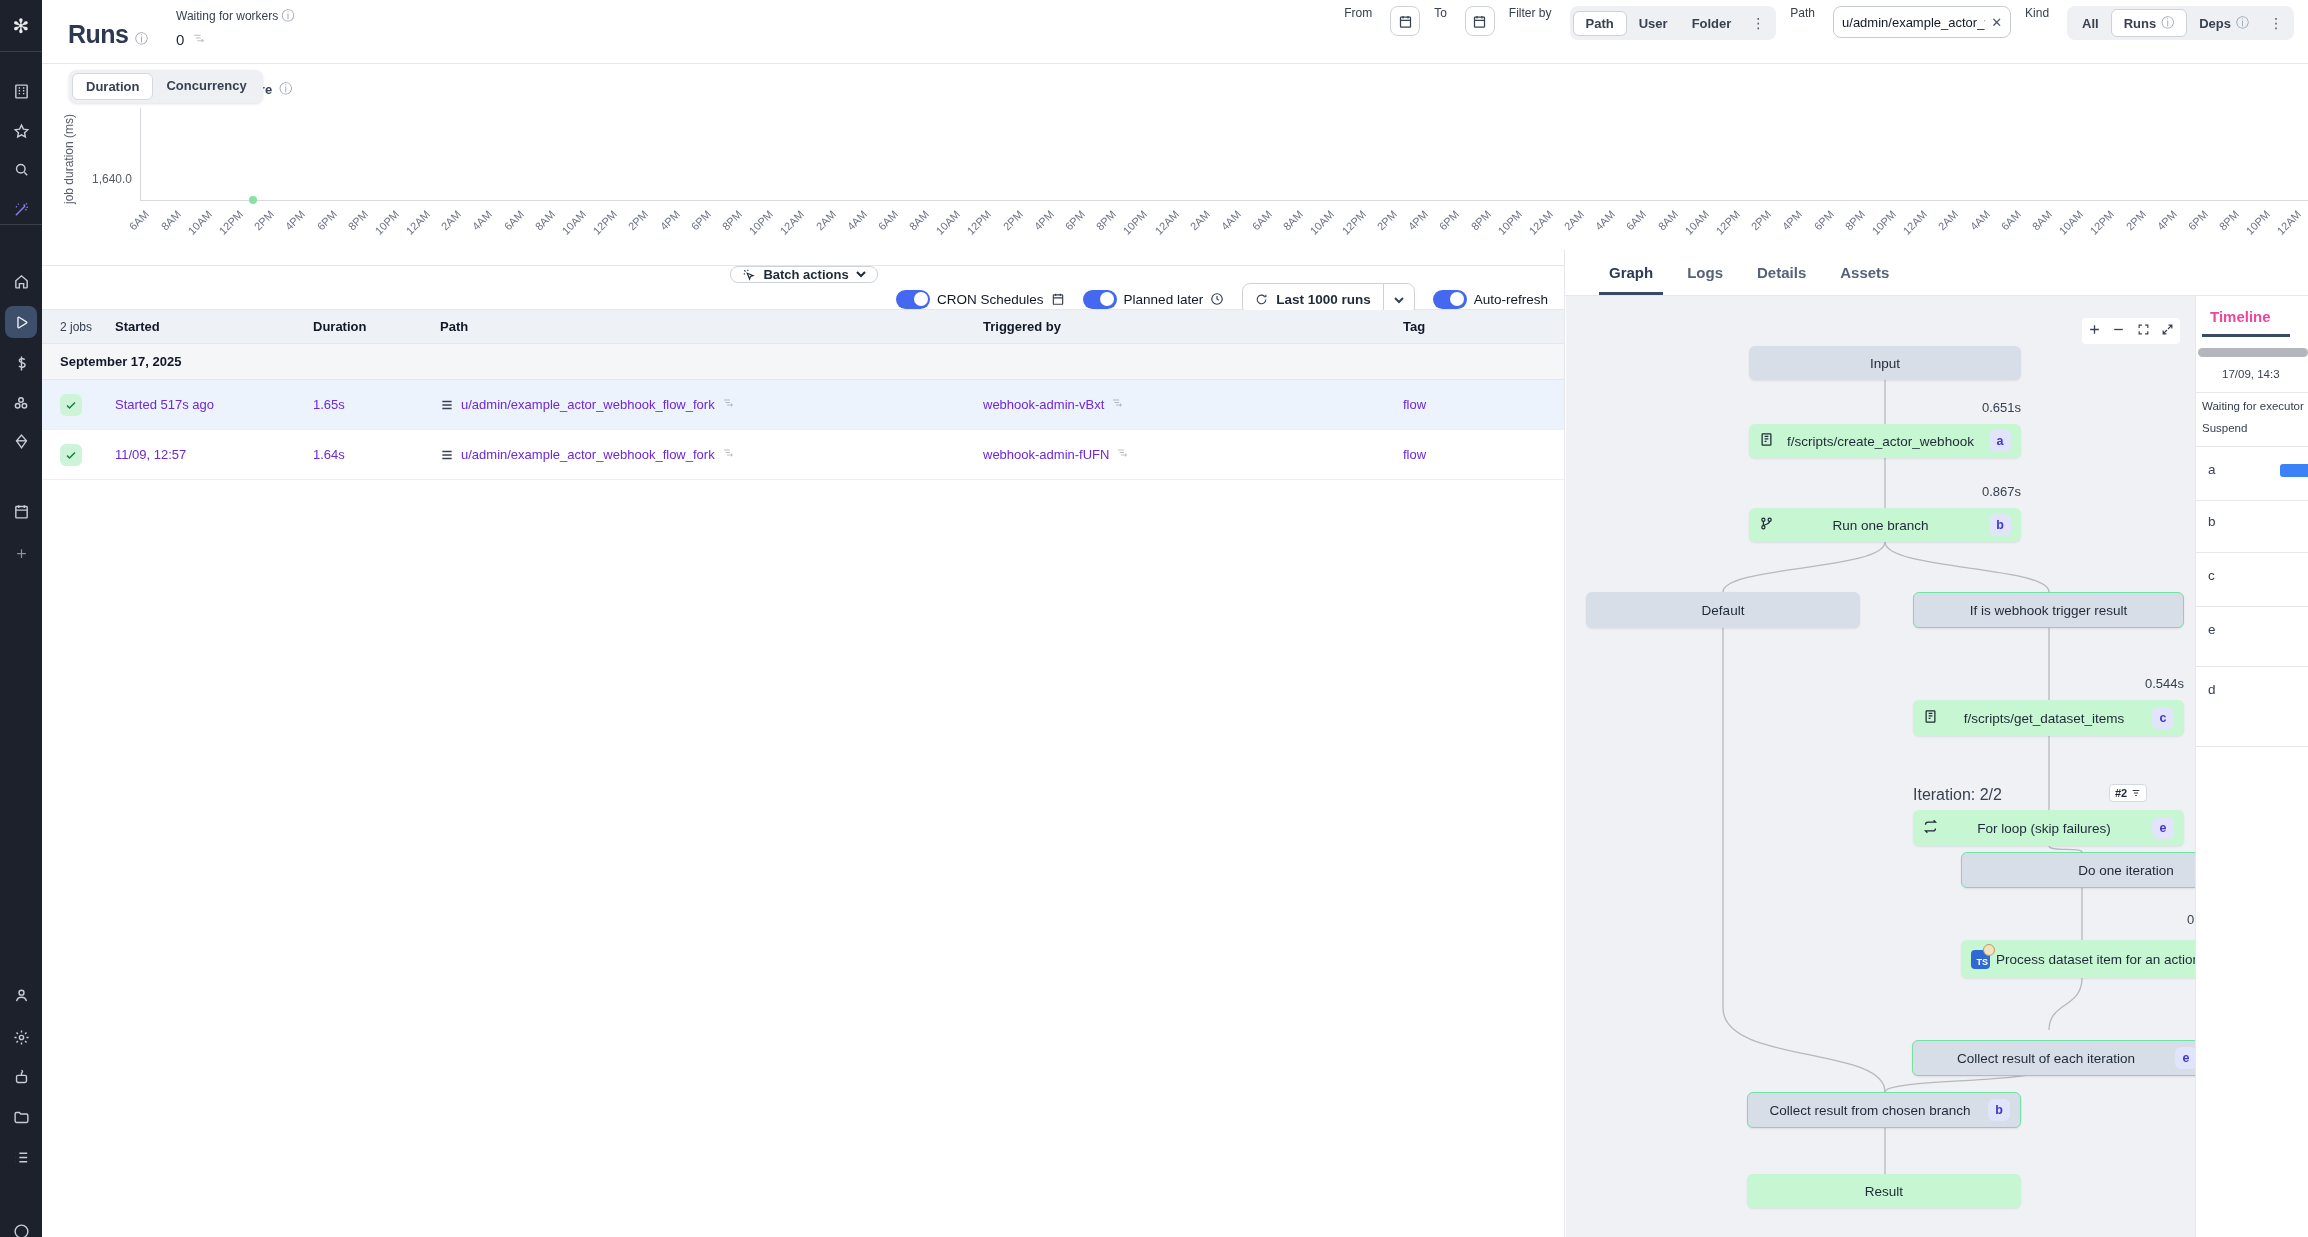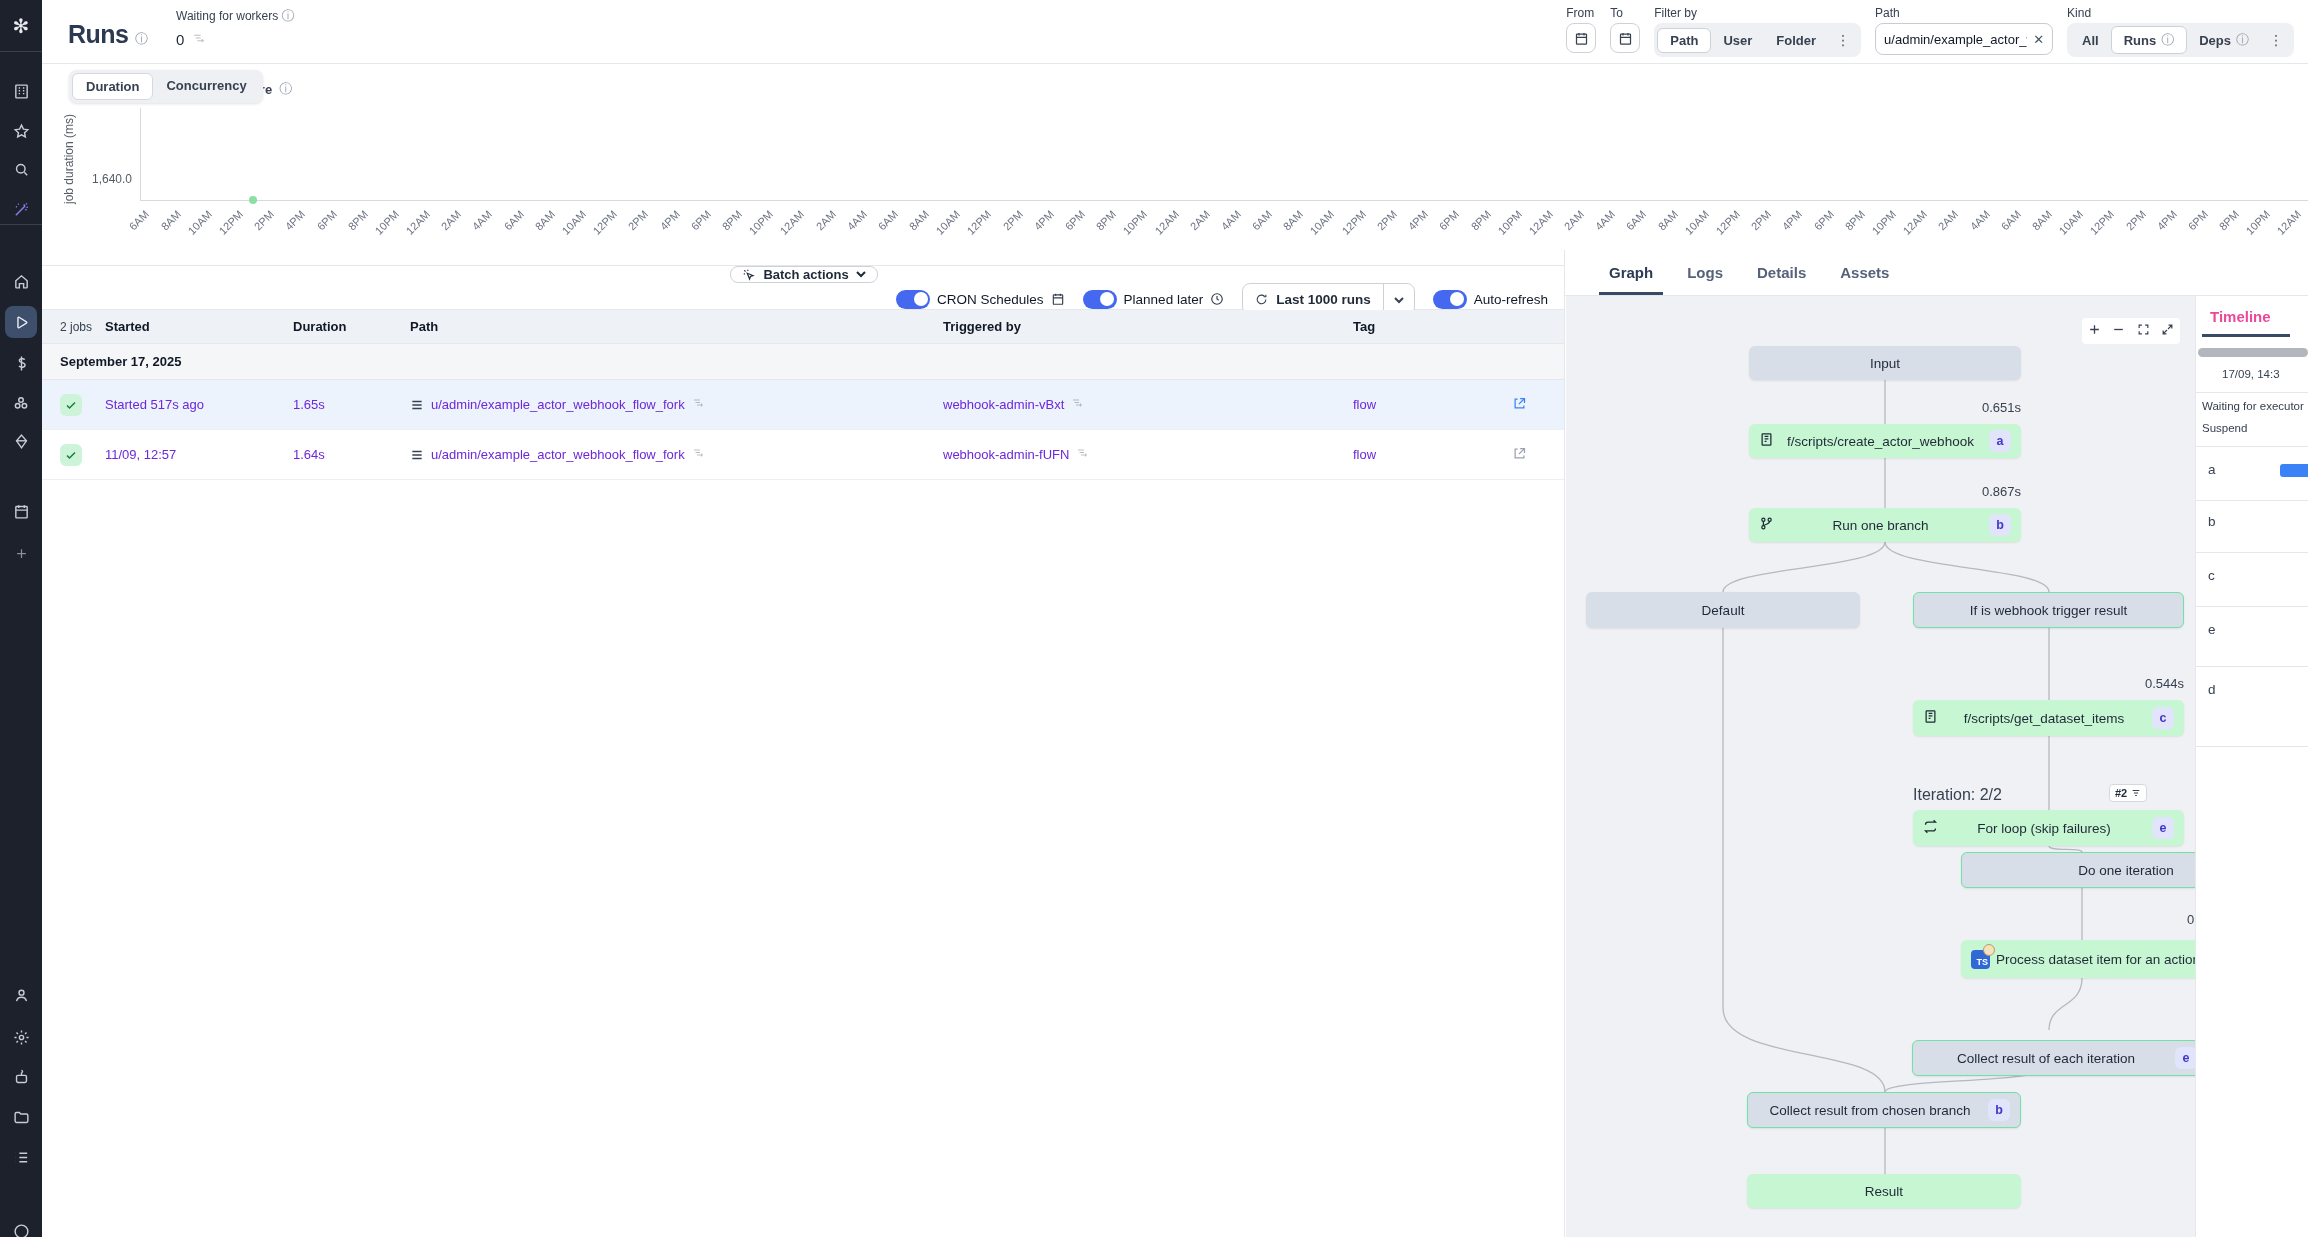--- a/index.html
+++ b/index.html
@@ -18,21 +18,21 @@
   .sb-div { position:absolute; left:0; width:42px; height:1px; background:#39404e; }
 
   
   #header { position:absolute; left:42px; top:0; right:0; height:64px; background:#fff; border-bottom:1px solid #e5e7eb; z-index:10; }
   .runs-title { position:absolute; left:26px; top:20px; font-size:25px; font-weight:bold; color:#2b3952; letter-spacing:-.5px; }
   .info { color:#9aa2ae; font-size:13px; font-weight:normal; }
   .waiting-wrap { position:absolute; left:134px; top:7px; }
   .waiting-label { font-size:12px; color:#374151; }
   .waiting-count { font-size:15px; color:#1f2937; margin-top:6px; display:flex; align-items:center; gap:8px; }
   .hdr-right { position:absolute; right:14px; top:6px; display:flex; gap:14px; align-items:flex-start; }
-  .hgroup { display:flex; flex-direction:column; gap:3px; }
+  .hgroup { display:flex; flex-direction:row; gap:18px; }
   .hlabel { font-size:12px; color:#374151; }
   .icon-btn { width:30px; height:30px; border:1px solid #cdd2d9; border-radius:8px; background:#fff;
               display:flex; align-items:center; justify-content:center; color:#374151; }
   .seg { background:#eef0f3; border-radius:8px; padding:3px; display:flex; align-items:center; height:34px; }
   .seg-item { padding:4px 12px; font-size:13px; font-weight:bold; color:#374151; border-radius:6px; display:flex; gap:5px; align-items:center; }
   .seg-item.sel { background:#fff; border:1px solid #cdd2d9; }
   .kebab { color:#4b5563; font-size:14px; padding:0 8px; }
   .path-input { width:178px; height:32px; border:1px solid #c7ccd4; border-radius:8px; background:#fff;
                 display:flex; align-items:center; padding:0 8px; font-size:13px; color:#111827; gap:6px; }
   .path-input .val { flex:1; white-space:nowrap; overflow:hidden; }
@@ -63,21 +63,21 @@
   .toggle { width:34px; height:19px; border-radius:10px; background:#4468ef; position:relative; flex:0 0 auto; }
   .toggle::after { content:""; position:absolute; right:2.5px; top:2.5px; width:14px; height:14px; border-radius:50%; background:#fff; }
   .tgl-row { display:flex; align-items:center; gap:7px; font-size:13.5px; color:#111827; }
   .runs-select { height:32px; border:1px solid #cdd2d9; border-radius:8px; background:#fff; display:flex; align-items:center; }
   .runs-select .main { display:flex; gap:8px; align-items:center; padding:0 12px; font-size:13.5px; font-weight:bold; color:#1f2937; }
   .runs-select .sep { width:1px; height:100%; background:#cdd2d9; }
   .runs-select .chev { padding:0 10px; color:#374151; }
 
   
   #table { position:absolute; left:42px; top:310px; width:1522px; bottom:0; font-size:13px; }
-  .grid { display:grid; grid-template-columns:45px 188px 117px 533px 410px 159px 1fr; align-items:center; padding-left:18px; }
+  .grid { display:grid; grid-template-columns:45px 188px 117px 533px 410px 159px 1fr; align-items:center; padding-left:18px;gap:10px; }
   .t-head { height:34px; background:#eef1f5; border-bottom:1px solid #e5e7eb; color:#111827; }
   .t-head .h { font-weight:bold; }
   .t-head .jobs { font-weight:normal; color:#374151; font-size:12px; }
   .t-group { height:36px; background:#f4f6f8; border-bottom:1px solid #e5e7eb; display:flex; align-items:center;
              padding-left:18px; font-weight:bold; color:#111827; }
   .t-row { height:50px; border-bottom:1px solid #edeff2; background:#fff; }
   .t-row.sel { background:#ecf3fd; }
   .chip-ok { width:22px; height:22px; border-radius:6px; background:#cdf4d9; display:flex; align-items:center; justify-content:center; color:#15803d; }
   .cell { display:flex; align-items:center; gap:7px; color:#6d28d9; overflow:hidden; white-space:nowrap; }
   .faint { opacity:.45; }

